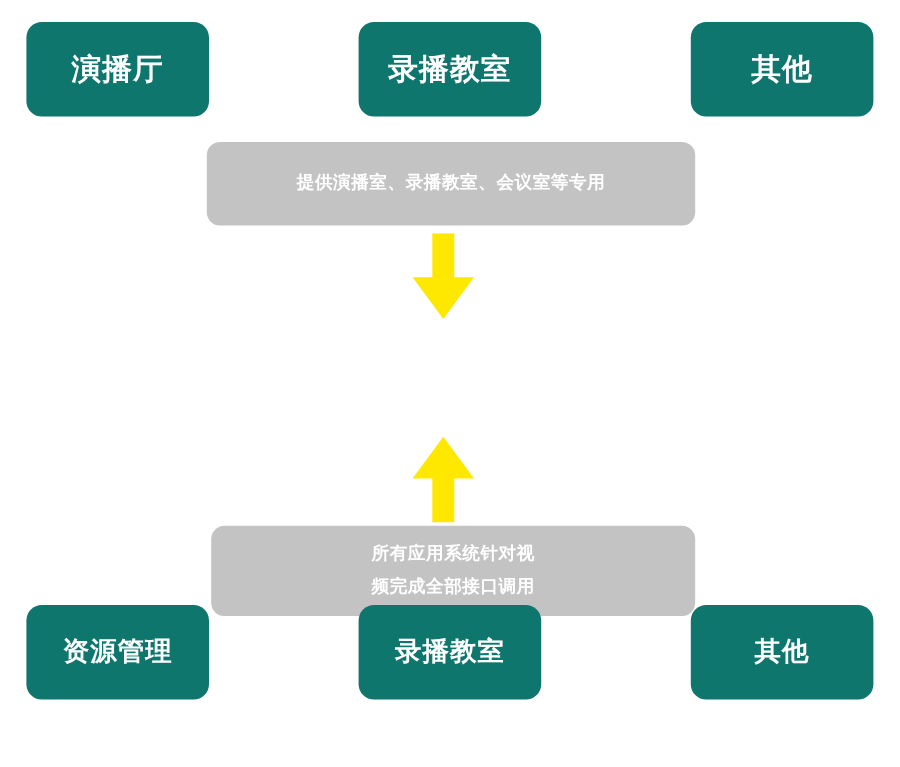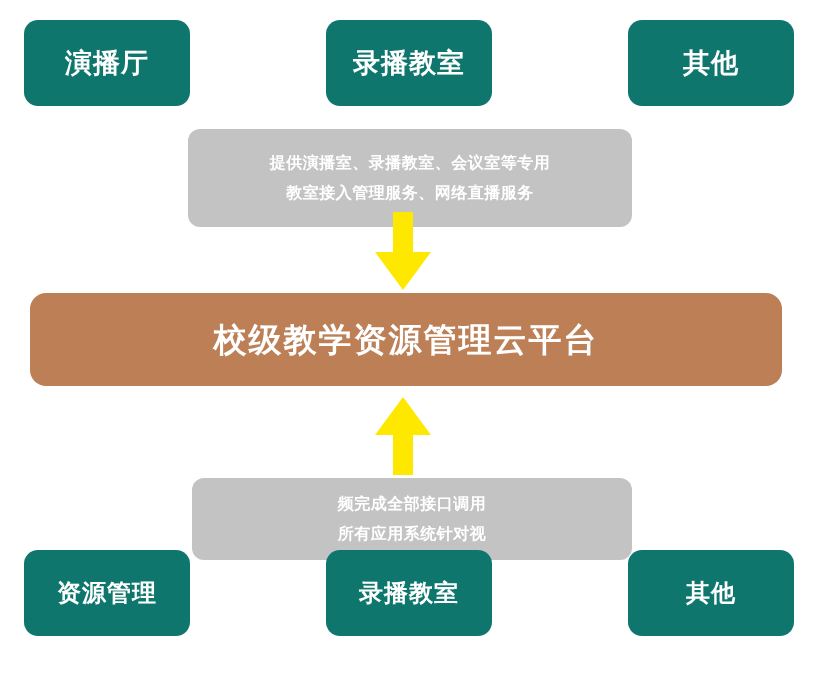--- a/index.html
+++ b/index.html
@@ -71,21 +71,21 @@
     font-size: 16px;
     font-weight: bold;
     line-height: 30px;
     letter-spacing: 0.5px;
     white-space: nowrap;
   }
   .caption-top {
     left: 188px;
     top: 129px;
     width: 444px;
-    height: 98px;
+    height: 76px;
   }
   .caption-bottom {
     left: 192px;
     top: 478px;
     width: 440px;
     height: 82px;
   }
 
   
   .platform-bar {
@@ -132,42 +132,38 @@
     <div class="node-box">
       <span class="node-label">录播教室</span>
     </div>
     <div class="node-box">
       <span class="node-label">其他</span>
     </div>
   </div>
 
   <div class="caption-box caption-top">
     <span class="caption-line">提供演播室、录播教室、会议室等专用</span>
-    <span class="caption-line">教室接入管理服务、网络直播服务</span>
   </div>
 
   <div class="arrow arrow-down">
     <svg viewBox="0 0 56 78" xmlns="http://www.w3.org/2000/svg" aria-hidden="true">
       <polygon points="18,0 38,0 38,40 56,40 28,78 0,40 18,40" fill="#FFE800"></polygon>
     </svg>
   </div>
 
-  <div class="platform-bar">
-    <span class="platform-label">校级教学资源管理云平台</span>
-  </div>
 
   <div class="arrow arrow-up">
     <svg viewBox="0 0 56 78" xmlns="http://www.w3.org/2000/svg" aria-hidden="true">
       <polygon points="28,0 56,38 38,38 38,78 18,78 18,38 0,38" fill="#FFE800"></polygon>
     </svg>
   </div>
 
   <div class="caption-box caption-bottom">
+    <span class="caption-line">所有应用系统针对视</span>
     <span class="caption-line">频完成全部接口调用</span>
-    <span class="caption-line">所有应用系统针对视</span>
   </div>
 
   <div class="row row-bottom">
     <div class="node-box">
       <span class="node-label">资源管理</span>
     </div>
     <div class="node-box">
       <span class="node-label">录播教室</span>
     </div>
     <div class="node-box">

